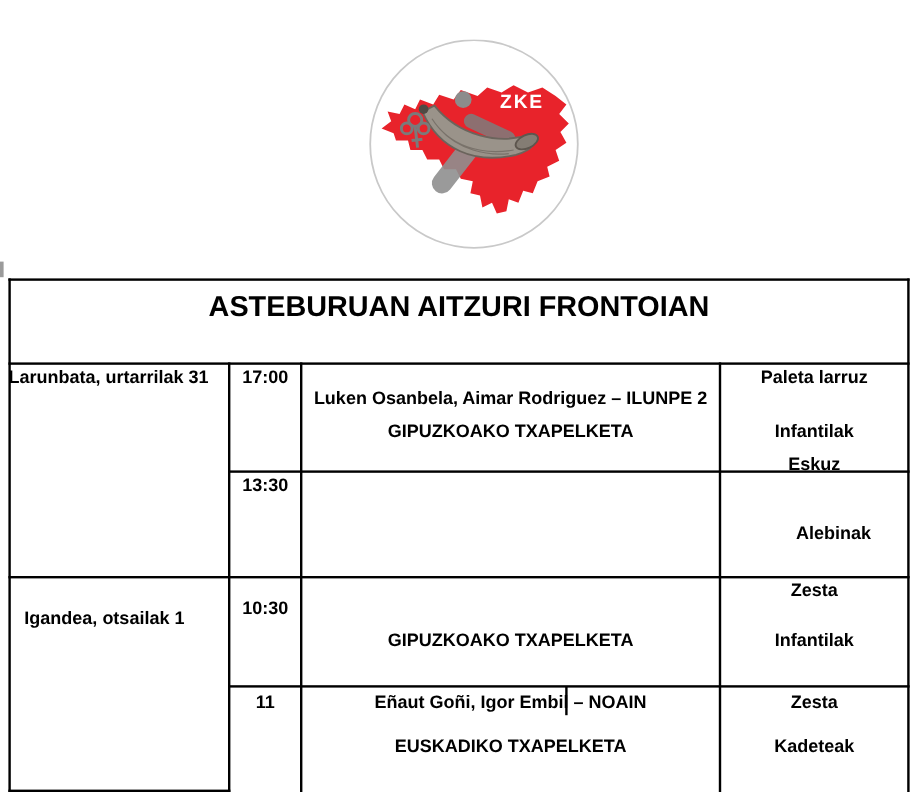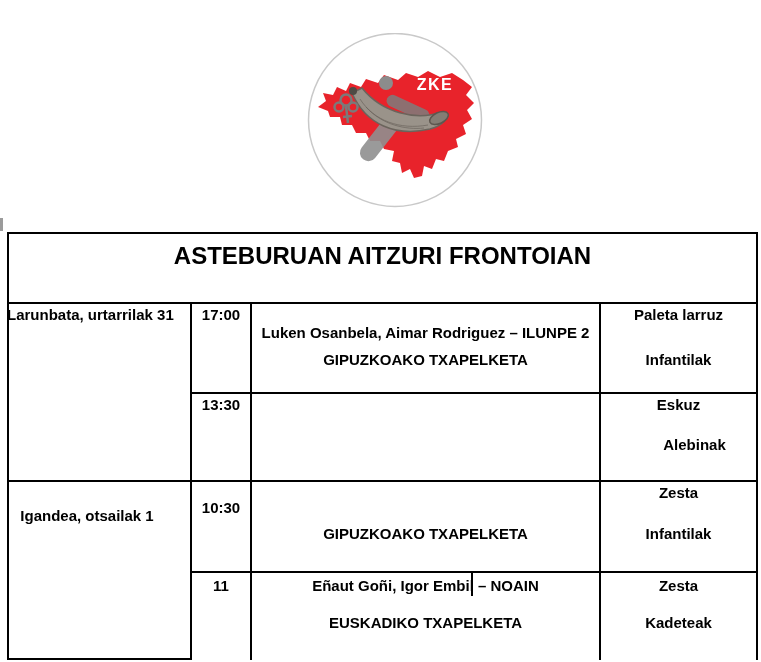--- a/index.html
+++ b/index.html
@@ -90,21 +90,21 @@
   <div id="table-title">ASTEBURUAN AITZURI FRONTOIAN</div>
 
   <div class="cellline col-day" style="top:73px;">Larunbata, urtarrilak 31</div>
   <div class="cellline col-time" style="top:73px;">17:00</div>
   <div class="cellline col-match" style="top:73px;margin-top:18px;">Luken Osanbela, Aimar Rodriguez – ILUNPE 2</div>
   <div class="cellline col-match" style="top:118px;">GIPUZKOAKO TXAPELKETA</div>
   <div class="cellline col-cat" style="top:73px;">Paleta larruz</div>
   <div class="cellline col-cat" style="top:118px;">Infantilak</div>
 
   <div class="cellline col-time" style="top:163px;">13:30</div>
-  <div class="cellline col-cat" style="top:163px;">Eskuz</div>
+  <div class="cellline col-cat" style="top:146px;">Eskuz</div>
   <div class="cellline col-cat" style="top:203px;margin-left:16px;">Alebinak</div>
 
   <div class="cellline col-day" style="top:274px;">Igandea, otsailak 1</div>
   <div class="cellline col-time" style="top:266px;">10:30</div>
   <div class="cellline col-match" style="top:292px;">GIPUZKOAKO TXAPELKETA</div>
   <div class="cellline col-cat" style="top:251px;">Zesta</div>
   <div class="cellline col-cat" style="top:292px;">Infantilak</div>
 
   <div class="cellline col-time" style="top:344px;">11</div>
   <div class="cellline col-match" style="top:344px;"><span>Eñaut Goñi, Igor Embil</span><span> – NOAIN</span></div>

